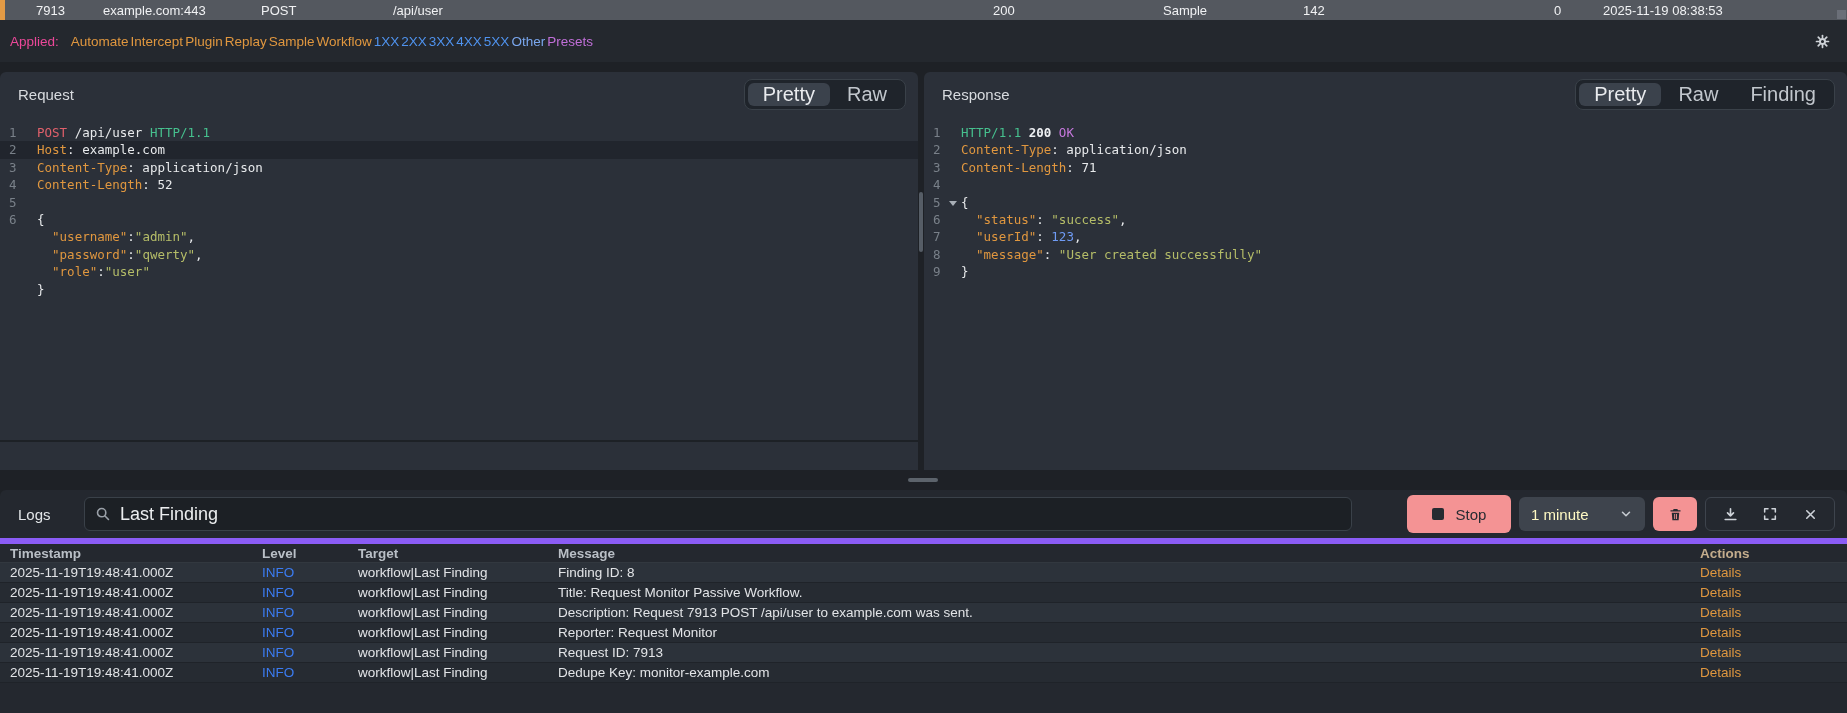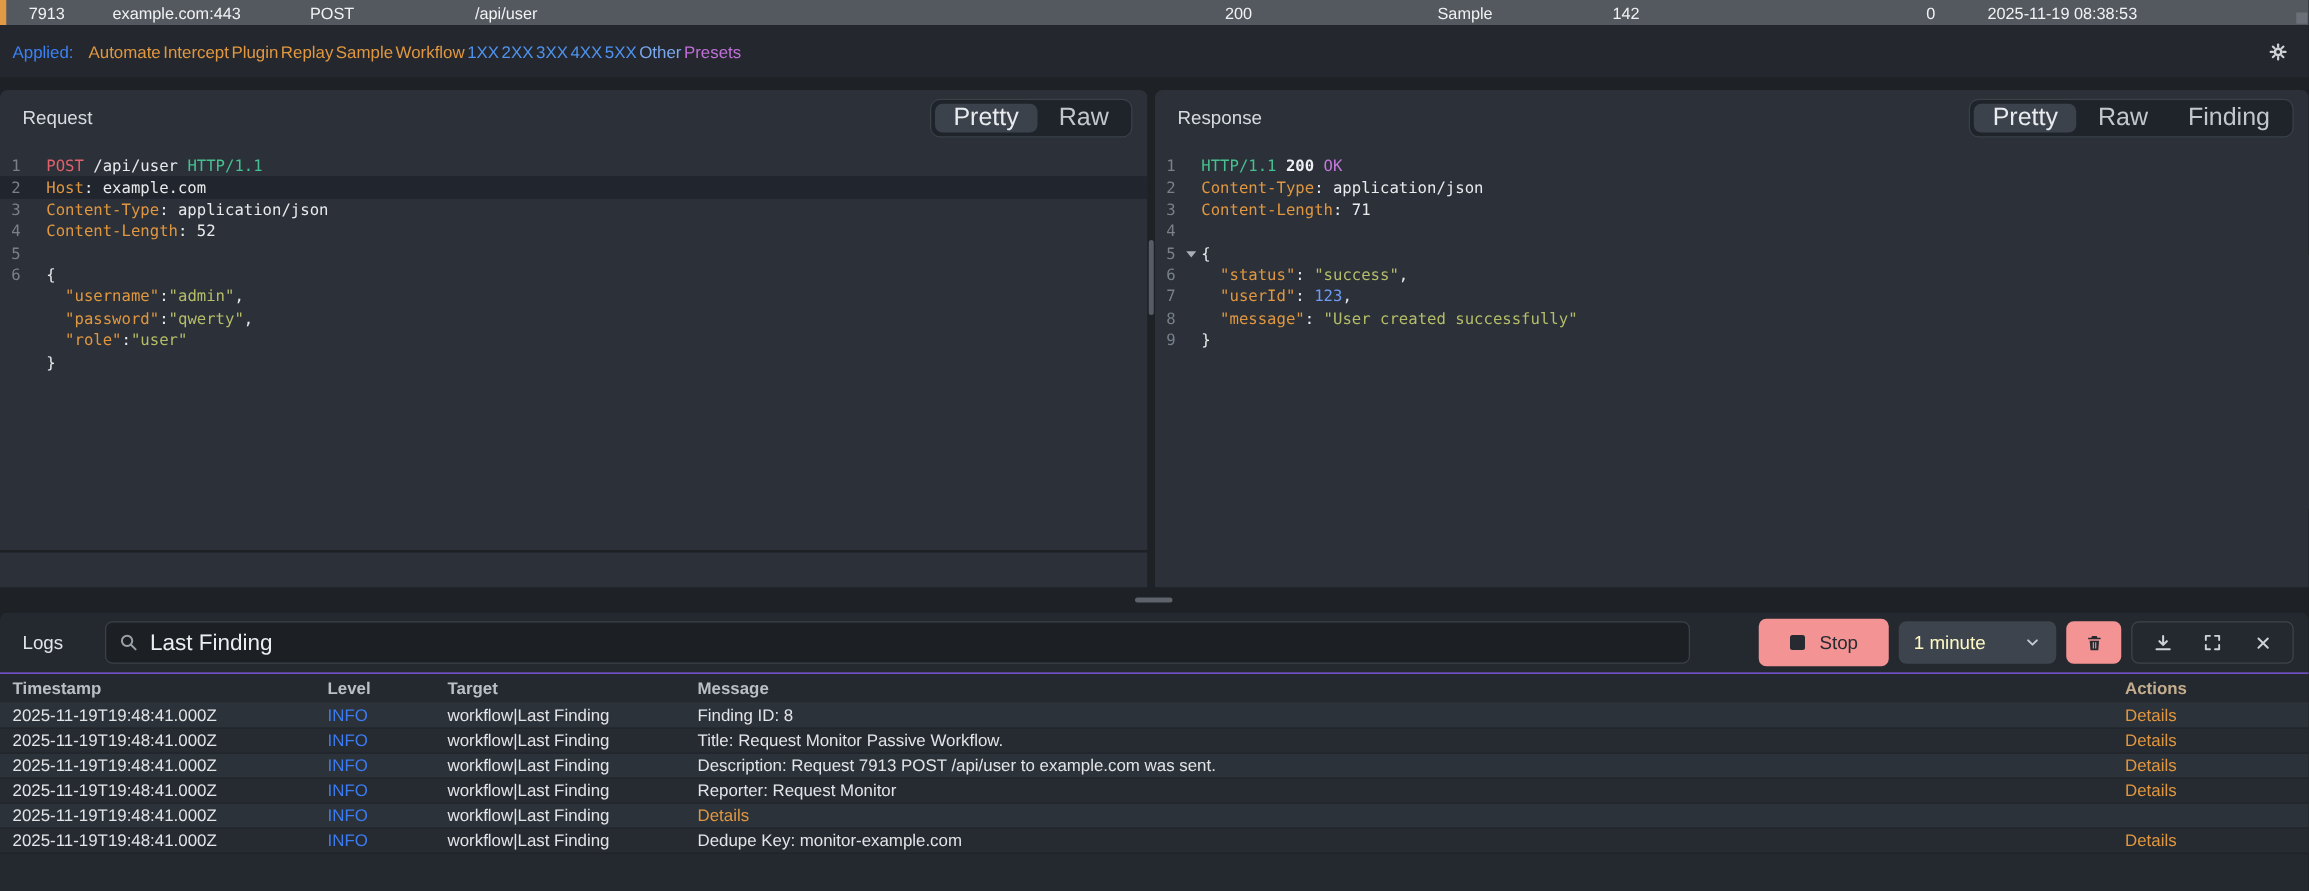--- a/index.html
+++ b/index.html
@@ -4,26 +4,26 @@
 <style>
   * { margin:0; padding:0; box-sizing:border-box; }
   html,body { width:1847px; height:713px; overflow:hidden; }
   body { background:#1e2126; font-family:"Liberation Sans", sans-serif; color:#e7e9eb; }
   button { background:none; border:none; font-family:inherit; cursor:pointer; }
 
   
   .top-row { height:20px; background:#54585f; display:flex; align-items:stretch; position:relative; }
   .top-row .accent { width:5px; background:#e29a45; }
   .top-cols { flex:1; display:grid; grid-template-columns:67px 158px 132px 600px 170px 140px 251px 49px 1fr;
-              padding-left:18px; align-items:center; font-size:13px; color:#f1f2f4; }
+              padding-left:31px; align-items:center; font-size:13px; color:#f1f2f4; }
   .top-scroll { position:absolute; right:1px; bottom:1px; width:9px; height:9px; background:#7e848c; opacity:.55; }
 
   
   .filter-bar { height:42px; background:#24282e; display:flex; align-items:center; padding:0 16px 0 10px; font-size:13.5px; }
-  .filter-label { color:#3b82f6; margin-right:12px; }
+  .filter-label { color:#ec4899; margin-right:12px; }
   .filter-links { display:flex; gap:2px; align-items:center;text-align:right; }
   .lnk { cursor:pointer; }
   .lnk-orange { color:#e0973f; }
   .lnk-blue { color:#4f93ef; }
   .lnk-other { color:#7aa7ee; }
   .lnk-purple { color:#c06fd8; }
   .gear-btn { margin-left:auto; display:flex; align-items:center; }
 
   
   .main { display:flex; height:398px; margin-top:10px; background:#1e2126; }
@@ -76,21 +76,21 @@
   .stop-square { width:12px; height:12px; background:#272b31; border-radius:2px; }
   .select { width:126px; height:34px; background:#3e444d; border-radius:6px; display:flex; align-items:center;
             padding:0 12px; color:#fef9c3; font-size:15px; cursor:pointer; }
   .select svg { margin-left:auto; }
   .btn-trash { width:44px; height:34px; background:#f49394; border-radius:6px; display:flex; align-items:center; justify-content:center; }
   .icon-group { height:34px; background:#24282f; border:1px solid #3e444d; border-radius:6px; display:flex; align-items:center; padding:0 4px; }
   .icon-btn { width:40px; height:32px; display:flex; align-items:center; justify-content:center; }
 
   .log-grid { display:grid; grid-template-columns:252px 96px 200px 1142px 1fr; padding-left:10px; align-items:center; }
   .log-table-header { height:25px; font-size:13.5px; font-weight:bold; color:#b9bfc6;
-                      border-top:1px solid #8b5cf6; border-bottom:1px solid #32383f; background:#24282f; }
+                      border-top:6px solid #8b5cf6; border-bottom:1px solid #32383f; background:#24282f; }
   .log-table-header span:last-child { color:#c4ad8d; }
   .log-row { height:20px; font-size:13.5px; color:#e2e4e7; border-bottom:1px solid #1f2329; }
   .log-row:nth-child(odd) { background:#2c323a; }
   .log-row:nth-child(even) { background:#262b32; }
   .level { color:#3b7cf2; }
   .details { color:#e0973f; cursor:pointer; }
 </style>
 </head>
 <body>
 
@@ -283,20 +283,21 @@
         <span>2025-11-19T19:48:41.000Z</span>
         <span class="level">INFO</span>
         <span>workflow|Last Finding</span>
         <span>Reporter: Request Monitor</span>
         <span class="details">Details</span>
       </div>
       <div class="log-grid log-row">
         <span>2025-11-19T19:48:41.000Z</span>
         <span class="level">INFO</span>
         <span>workflow|Last Finding</span>
+        <span>Request ID: 7913</span>
         <span class="details">Details</span>
       </div>
       <div class="log-grid log-row">
         <span>2025-11-19T19:48:41.000Z</span>
         <span class="level">INFO</span>
         <span>workflow|Last Finding</span>
         <span>Dedupe Key: monitor-example.com</span>
         <span class="details">Details</span>
       </div>
     </div>

